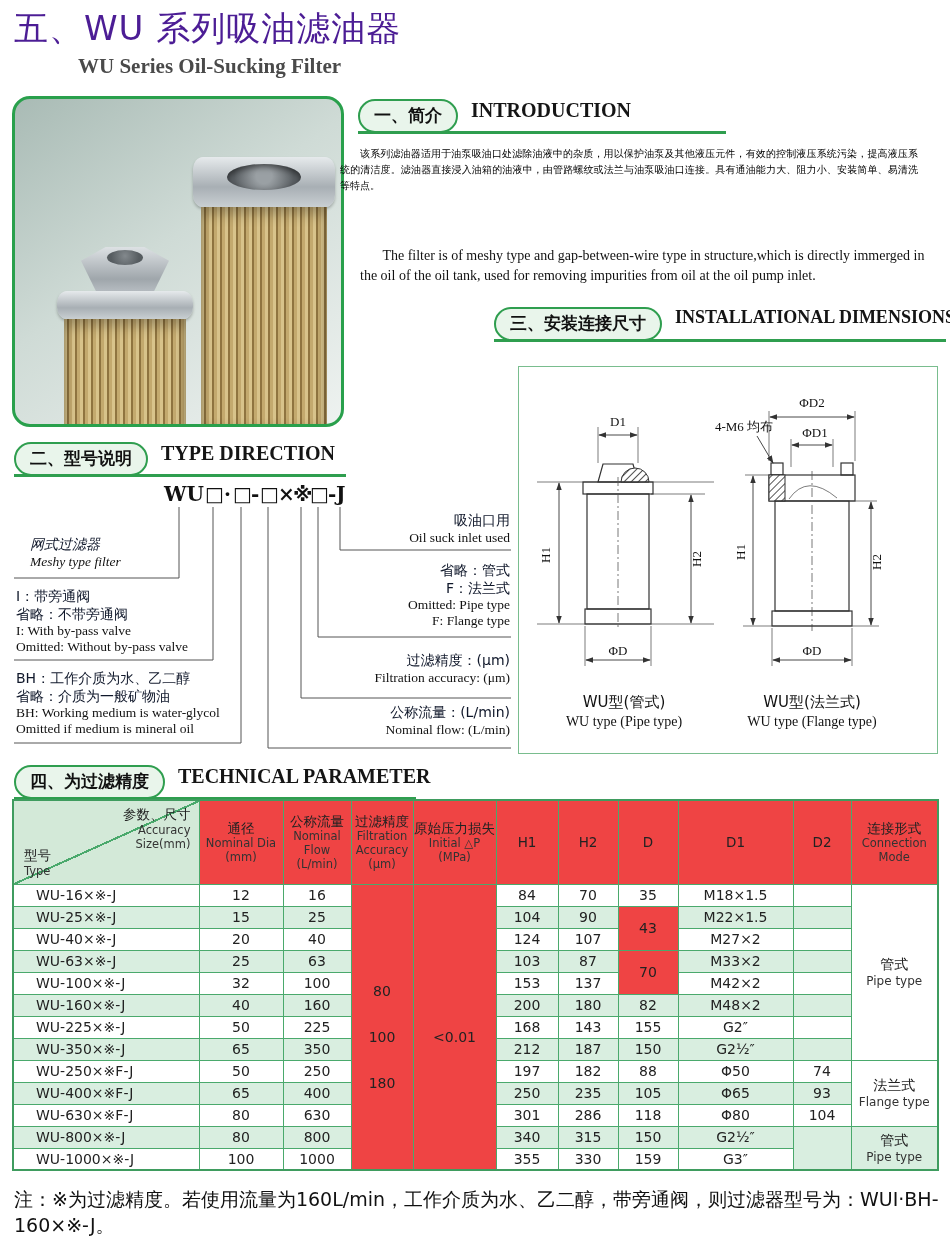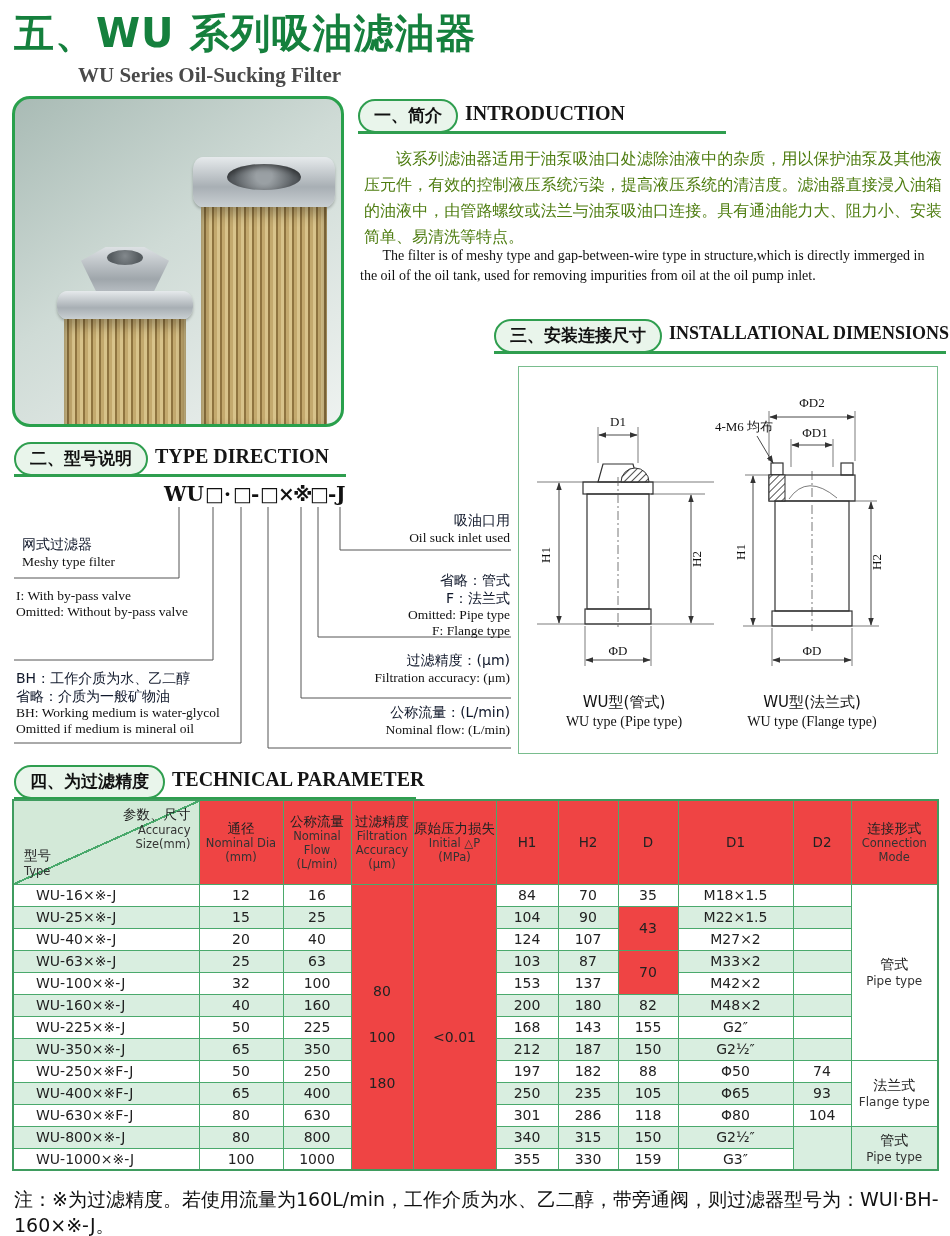--- a/index.html
+++ b/index.html
@@ -1,41 +1,41 @@
 <!DOCTYPE html>
 <html><head>
 <meta charset="utf-8">
 <style>
   * { margin:0; padding:0; box-sizing:border-box; }
   body { background:#e8e8e8; font-family:"DejaVu Sans","Liberation Sans",sans-serif; }
   .page { position:relative; width:950px; height:1236px; background:#ffffff; margin:0 auto; overflow:hidden; }
 
   
   .title-block { position:absolute; left:14px; top:6px; }
-  .title-zh { font-size:40px; font-weight:bold; color:#15803d; letter-spacing:1px; font-family:"DejaVu Sans",sans-serif; }
+  .title-zh { font-size:34px; font-weight:normal; color:#4c1d95; letter-spacing:1px; font-family:"DejaVu Sans",sans-serif; }
   .title-en { margin-left:64px; margin-top:2px; font-family:"Liberation Serif","DejaVu Serif",serif; font-weight:bold; font-size:21px; color:#4a4a4a; }
 
   
-  .sec { position:absolute; display:flex; align-items:center; gap:7px; border-bottom:3px solid #2f9e4f; padding-bottom:0; }
+  .sec { position:absolute; display:flex; align-items:flex-start; gap:13px; border-bottom:3px solid #2f9e4f; padding-bottom:0; }
   .badge { display:inline-block; border:2px solid #2f9e4f; border-radius:999px; background:#e9f5eb; padding:3px 14px 4px 14px; font-size:17px; font-weight:bold; color:#111; white-space:nowrap; margin-bottom:-2px; }
   .sec-title { font-family:"Liberation Serif","DejaVu Serif",serif; font-weight:bold; font-size:20px; color:#151515; padding-bottom:4px; white-space:nowrap; }
 
   
   .photo { position:absolute; left:12px; top:96px; width:332px; height:331px; border:3px solid #29a04c; border-radius:18px; overflow:hidden;
            background:linear-gradient(145deg,#a9bbb5 0%,#cfdbd6 45%,#eef2f0 100%); }
   .cart { position:absolute; }
   .nut { position:absolute; background:linear-gradient(180deg,#dde1e4,#9fa6ab 70%,#b9bfc4);
          clip-path:polygon(18% 100%,0 30%,28% 0,72% 0,100% 30%,82% 100%); }
   .nut-hole { position:absolute; border-radius:50%; background:radial-gradient(circle at 50% 40%,#83898d,#565c60 70%); }
   .cap { position:absolute; border-radius:10px/12px; background:linear-gradient(180deg,#e6eaec,#a8afb4 60%,#c9cfd2); box-shadow:0 2px 3px rgba(0,0,0,.25); }
   .cap-hole { position:absolute; border-radius:50%; background:radial-gradient(circle at 50% 45%,#9aa0a4 20%,#5a5f63 75%); box-shadow:inset 0 3px 6px rgba(0,0,0,.5); }
   .pleats { position:absolute; background:repeating-linear-gradient(90deg,#d8c38b 0 3px,#8f7440 3px 5px,#c3a96e 5px 8px); box-shadow:inset 0 8px 12px rgba(0,0,0,.25), inset 0 -6px 10px rgba(0,0,0,.2); }
 
   
-  .intro-zh { position:absolute; left:364px; top:146px; width:578px; font-size:16px; line-height:1.62; color:#4d7c0f; text-align:justify; text-indent:2em; }
+  .intro-zh { position:absolute; left:340px; top:146px; width:578px; font-size:10px; line-height:1.62; color:#000000; text-align:justify; text-indent:2em; }
   .intro-en { position:absolute; left:360px; top:246px; width:580px; font-family:"Liberation Serif","DejaVu Serif",serif; font-size:14px; line-height:1.45; color:#111; text-indent:1.6em; }
 
   
   .dims-box { position:absolute; left:518px; top:366px; width:420px; height:388px; border:1px solid #79bd8e; background:#fff; }
   .dims-box svg { display:block; }
   .ln { stroke:#333; stroke-width:1.2; fill:none; }
   .thin { stroke:#444; stroke-width:0.7; fill:none; }
   .dimline { stroke:#333; stroke-width:0.9; fill:none; }
   .cl { stroke:#555; stroke-width:0.8; stroke-dasharray:9 3 2 3; fill:none; }
   .dimtxt { font-family:"Liberation Serif","DejaVu Serif",serif; font-size:13px; fill:#111; }
@@ -102,21 +102,21 @@
     </div>
   </div>
 
   <div class="sec" style="left:358px; top:99px; width:368px;">
     <span class="badge">一、简介</span>
     <span class="sec-title">INTRODUCTION</span>
   </div>
   <div class="intro-zh">该系列滤油器适用于油泵吸油口处滤除油液中的杂质，用以保护油泵及其他液压元件，有效的控制液压系统污染，提高液压系统的清洁度。滤油器直接浸入油箱的油液中，由管路螺纹或法兰与油泵吸油口连接。具有通油能力大、阻力小、安装简单、易清洗等特点。</div>
   <div class="intro-en">The filter is of meshy type and gap-between-wire type in structure,which is directly immerged in the oil of the oil tank, used for removing impurities from oil at the oil pump inlet.</div>
 
-  <div class="sec" style="left:494px; top:307px; width:452px;margin-top:12px;">
+  <div class="sec" style="left:494px; top:307px; width:452px;">
     <span class="badge">三、安装连接尺寸</span>
     <span class="sec-title" style="font-size:18px;">INSTALLATIONAL DIMENSIONS</span>
   </div>
 
   <div class="dims-box">
     <svg width="418" height="386" viewBox="0 0 418 386">
       <defs>
         <marker id="ar" viewBox="0 0 10 10" refX="9" refY="5" markerWidth="9" markerHeight="9" orient="auto-start-reverse">
           <path d="M0,1.5 L10,5 L0,8.5 z" fill="#333"></path>
         </marker>
@@ -228,40 +228,42 @@
     <span class="code-token" style="left:210px;">·</span>
     <span class="code-token" style="left:219px;">□</span>
     <span class="code-token" style="left:237px;">-</span>
     <span class="code-token" style="left:246px;">□</span>
     <span class="code-token" style="left:264px;">×</span>
     <span class="code-token" style="left:279px;">※</span>
     <span class="code-token" style="left:296px;">□</span>
     <span class="code-token" style="left:314px;">-</span>
     <span class="code-token" style="left:322px;">J</span>
 
-    <div class="td-label" style="left:8px; top:56px;">
+    <div class="td-label" style="left:16px; top:56px;font-style:italic;">
       <span class="zh">网式过滤器</span>
       <span class="en">Meshy type filter</span>
     </div>
     <div class="td-label" style="left:2px; top:108px;">
+      <span class="zh">I：带旁通阀
+省略：不带旁通阀</span>
       <span class="en">I: With by-pass valve
 Omitted: Without by-pass valve</span>
     </div>
     <div class="td-label" style="left:2px; top:190px;">
       <span class="zh">BH：工作介质为水、乙二醇
 省略：介质为一般矿物油</span>
       <span class="en">BH: Working medium is water-glycol
 Omitted if medium is mineral oil</span>
     </div>
 
     <div class="td-label td-right" style="right:4px; top:32px;">
       <span class="zh">吸油口用</span>
       <span class="en">Oil suck inlet used</span>
     </div>
-    <div class="td-label td-right" style="right:4px; top:82px;margin-top:10px;">
+    <div class="td-label td-right" style="right:4px; top:82px;">
       <span class="zh">省略：管式
 F：法兰式</span>
       <span class="en">Omitted: Pipe type
 F: Flange type</span>
     </div>
     <div class="td-label td-right" style="right:4px; top:172px;">
       <span class="zh">过滤精度：(μm)</span>
       <span class="en">Filtration accuracy: (μm)</span>
     </div>
     <div class="td-label td-right" style="right:4px; top:224px;">

